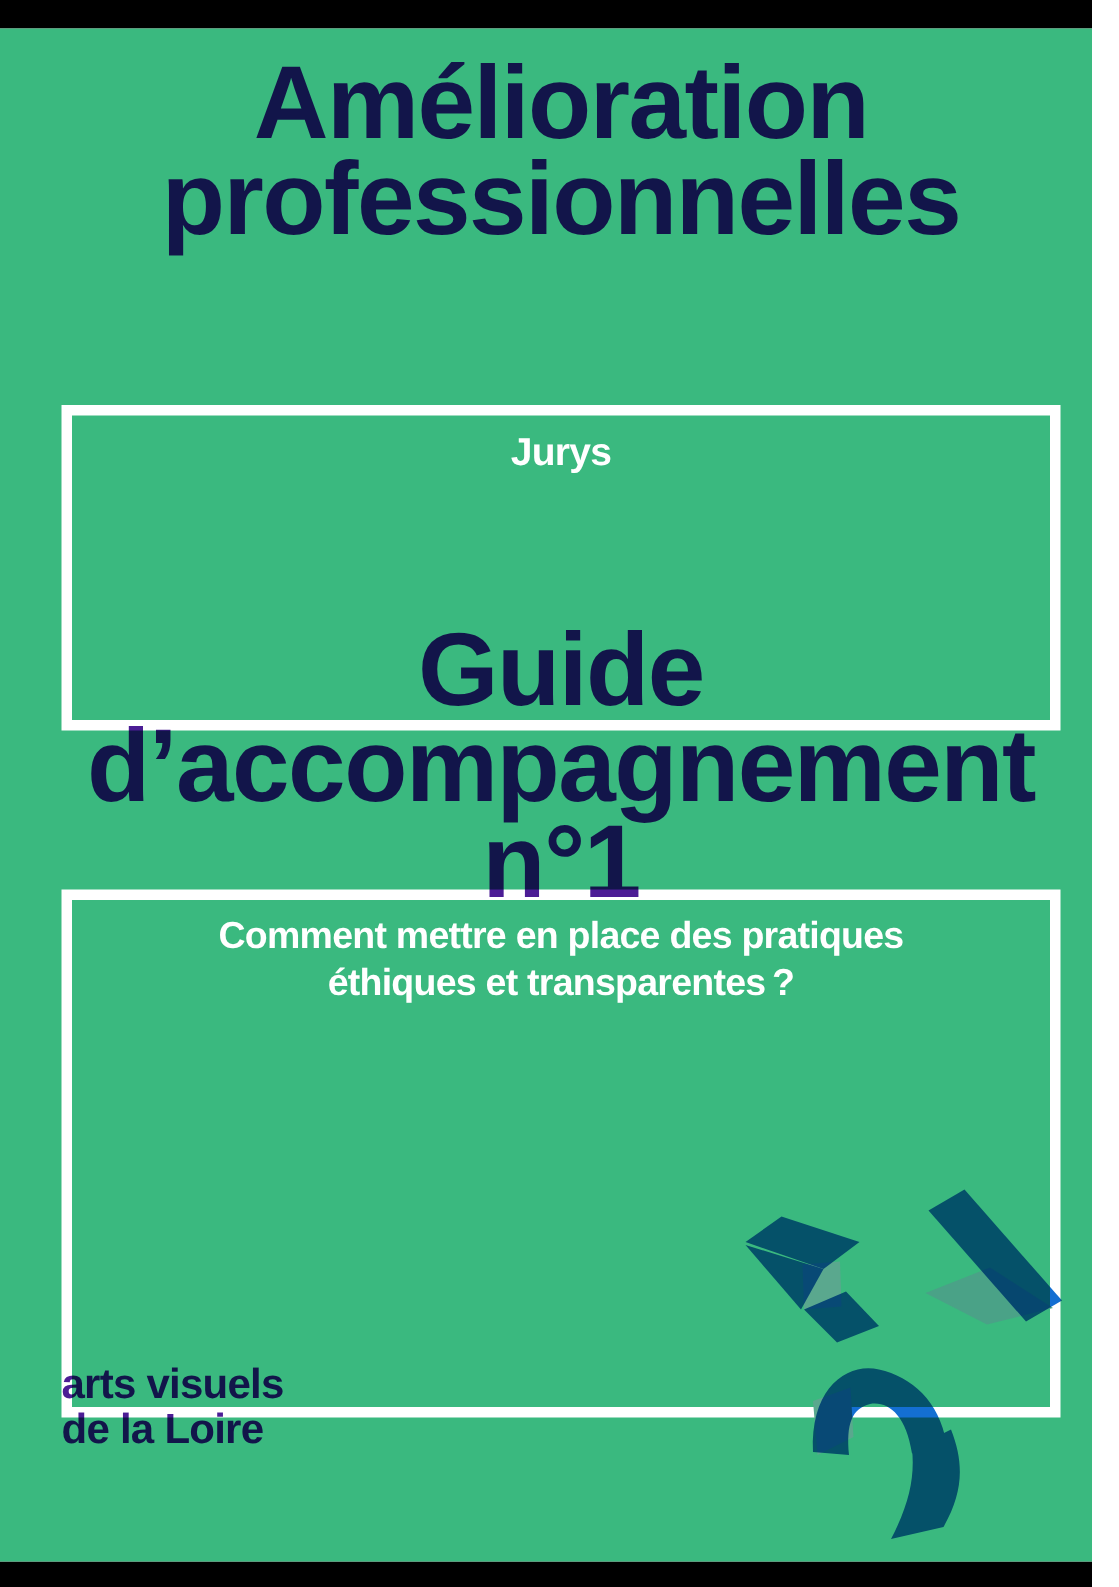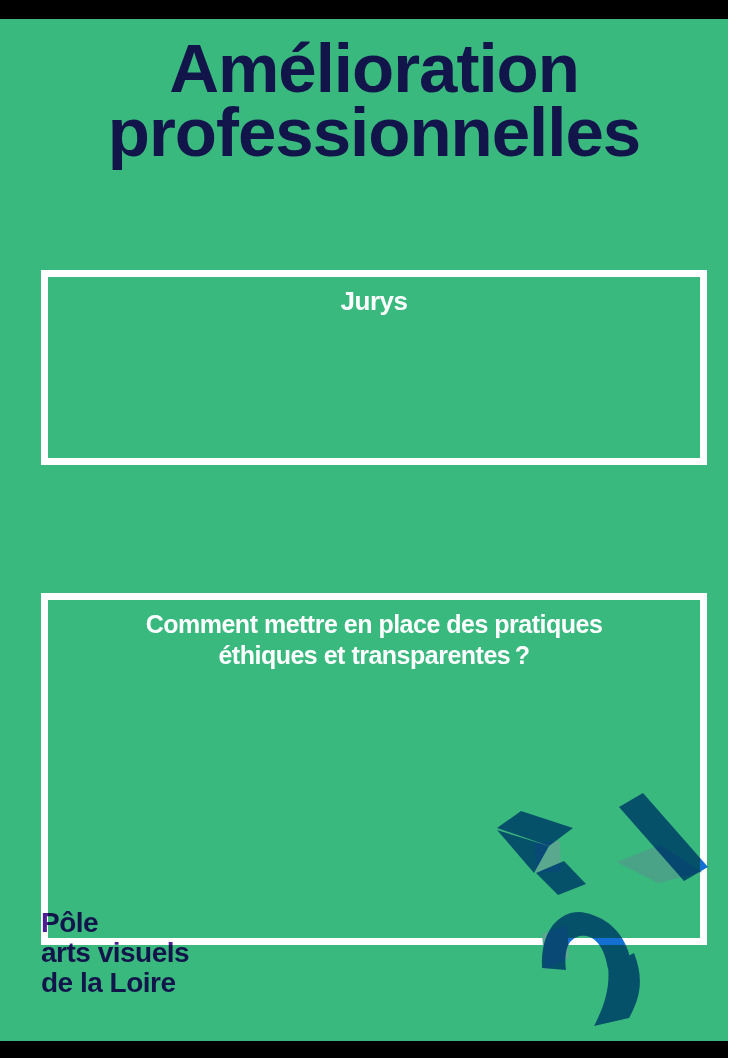--- a/index.html
+++ b/index.html
@@ -11,21 +11,21 @@
   .bottom-bar{position:absolute;left:0;top:1041px;width:728px;height:17px;background:#000;}
   .side-margin{position:absolute;left:728px;top:0;width:18px;height:1058px;background:#fff;}
   .green{
     position:absolute;left:0;top:19px;width:728px;height:1022px;
     background:#3ab97f;isolation:isolate;overflow:hidden;
   }
   .frame{
     position:absolute;left:41px;width:666px;
     border:7px solid #ffffff;box-sizing:border-box;
   }
-  .frame1{top:251px;height:195px;}
+  .frame1{top:251px;height:217px;}
   .frame2{top:574px;height:352px;}
   .frame-caption{
     color:#ffffff;font-weight:bold;text-align:center;
     letter-spacing:-0.5px;
   }
   .frame1 .frame-caption{padding-top:9px;font-size:26px;line-height:30px;}
   .frame2 .frame-caption{padding-top:9px;font-size:25px;line-height:31px;}
   .ink{
     position:absolute;color:#4c1d95;mix-blend-mode:multiply;
     font-weight:bold;
@@ -83,21 +83,25 @@
         <path d="M 128 176 L 154 163 C 163 186, 162 205, 149 228
                  L 114 236 C 126 213, 130 195, 128 176 Z"></path>
       </g>
     </svg>
 
     <div class="ink display title-block">
       <div class="nowrap">Amélioration</div>
       <div class="nowrap">professionnelles</div>
     </div>
 
+    <div class="ink display subtitle-block">
+      <div class="nowrap">Guide</div>
+      <div class="nowrap">d’accompagnement</div>
+      <div class="nowrap">n°1</div>
+    </div>
 
     <div class="ink publisher-block">
-      <div class="nowrap">Pôle</div>
       <div class="nowrap">arts visuels</div>
       <div class="nowrap">de la Loire</div>
     </div>
 
   </div>
 </div>
 
 </body></html>

